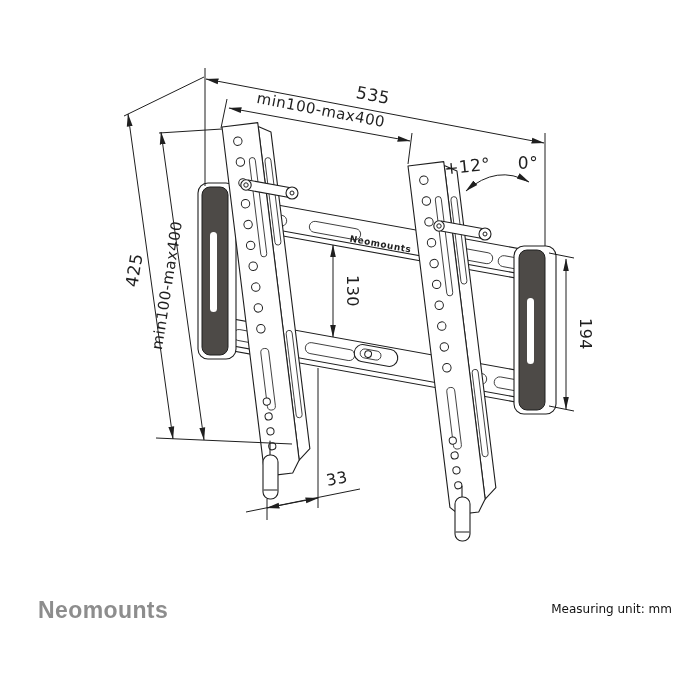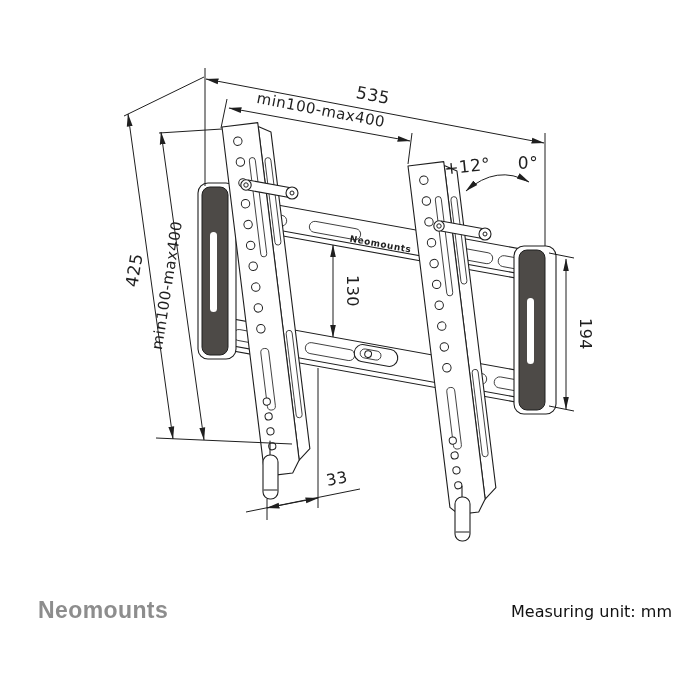--- a/index.html
+++ b/index.html
@@ -2,21 +2,21 @@
 <html><head>
 <meta charset="utf-8">
 <style>
   html,body{margin:0;padding:0;background:#ffffff;}
   #stage{position:relative;width:700px;height:700px;background:#fff;overflow:hidden;
          font-family:"DejaVu Sans", sans-serif;}
   #drawing{position:absolute;left:0;top:0;}
   .dimtext{font-family:"DejaVu Sans", sans-serif;fill:#1f1f1f;letter-spacing:.5px;}
   .footer-brand{position:absolute;left:38px;top:597px;font-size:23px;font-weight:700;
         color:#8d8d8d;letter-spacing:.4px;font-family:"Liberation Sans", sans-serif;}
-  .footer-unit{position:absolute;right:28px;top:602px;font-size:16px;color:#111;
+  .footer-unit{position:absolute;right:28px;top:602px;font-size:12px;color:#111;
         font-family:"DejaVu Sans", sans-serif;}
   .ln{stroke:#1f1f1f;stroke-width:1.1;fill:none;stroke-linecap:round;stroke-linejoin:round;}
   .fw{stroke:#1f1f1f;stroke-width:1.1;fill:#ffffff;stroke-linejoin:round;}
   .dim{stroke:#1f1f1f;stroke-width:1;fill:none;}
   .cap{fill:#4d4a47;stroke:#1f1f1f;stroke-width:1;}
   .slotw{fill:#ffffff;stroke:#1f1f1f;stroke-width:.8;}
   .hole{fill:#ffffff;stroke:#1f1f1f;stroke-width:1;}
 </style>
 </head>
 <body>

